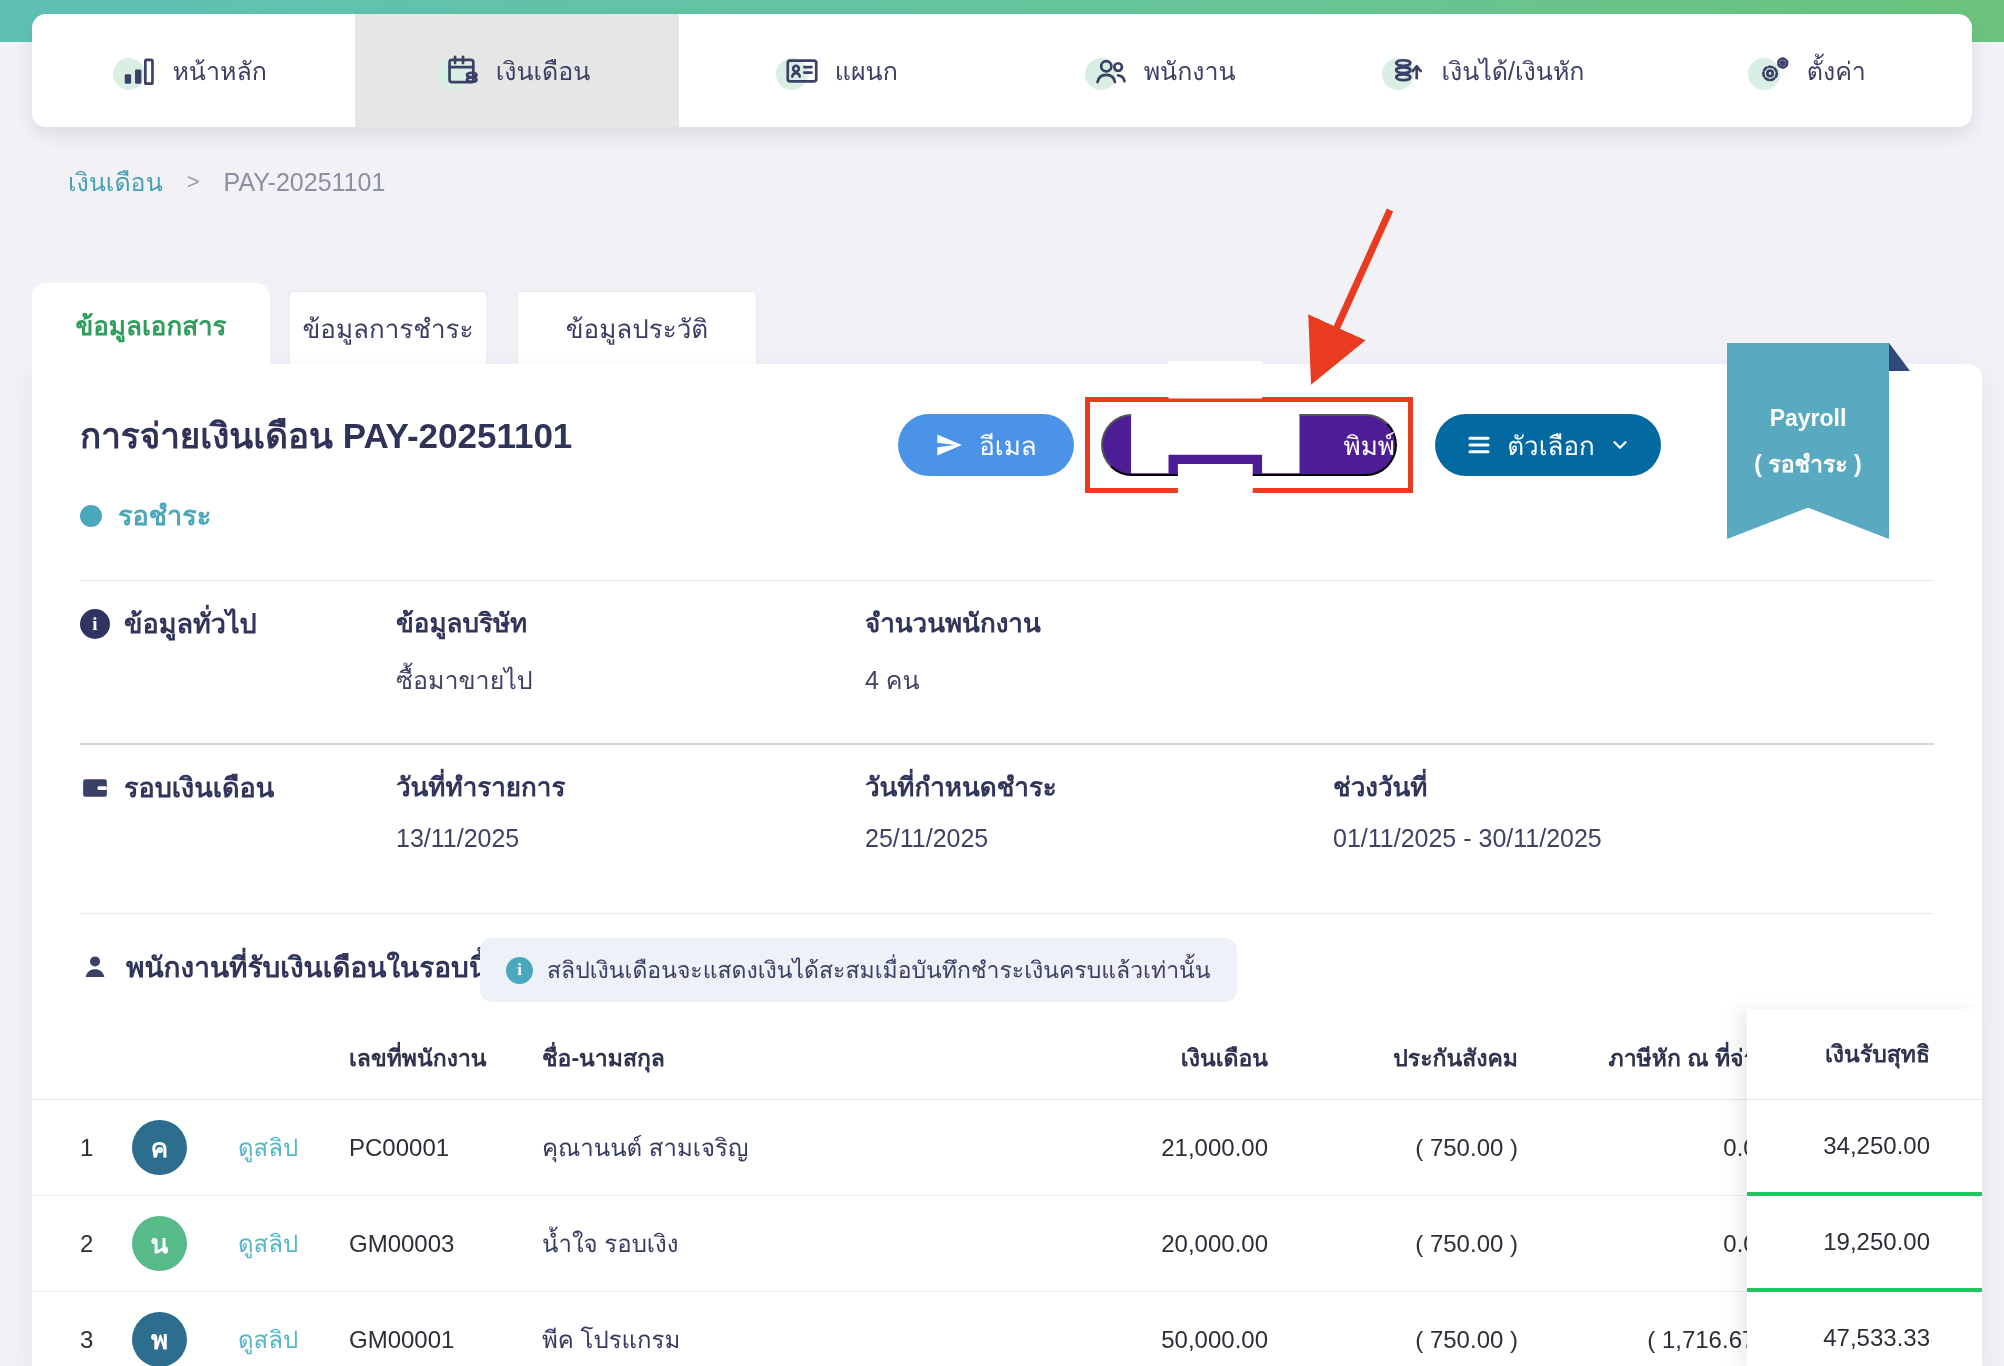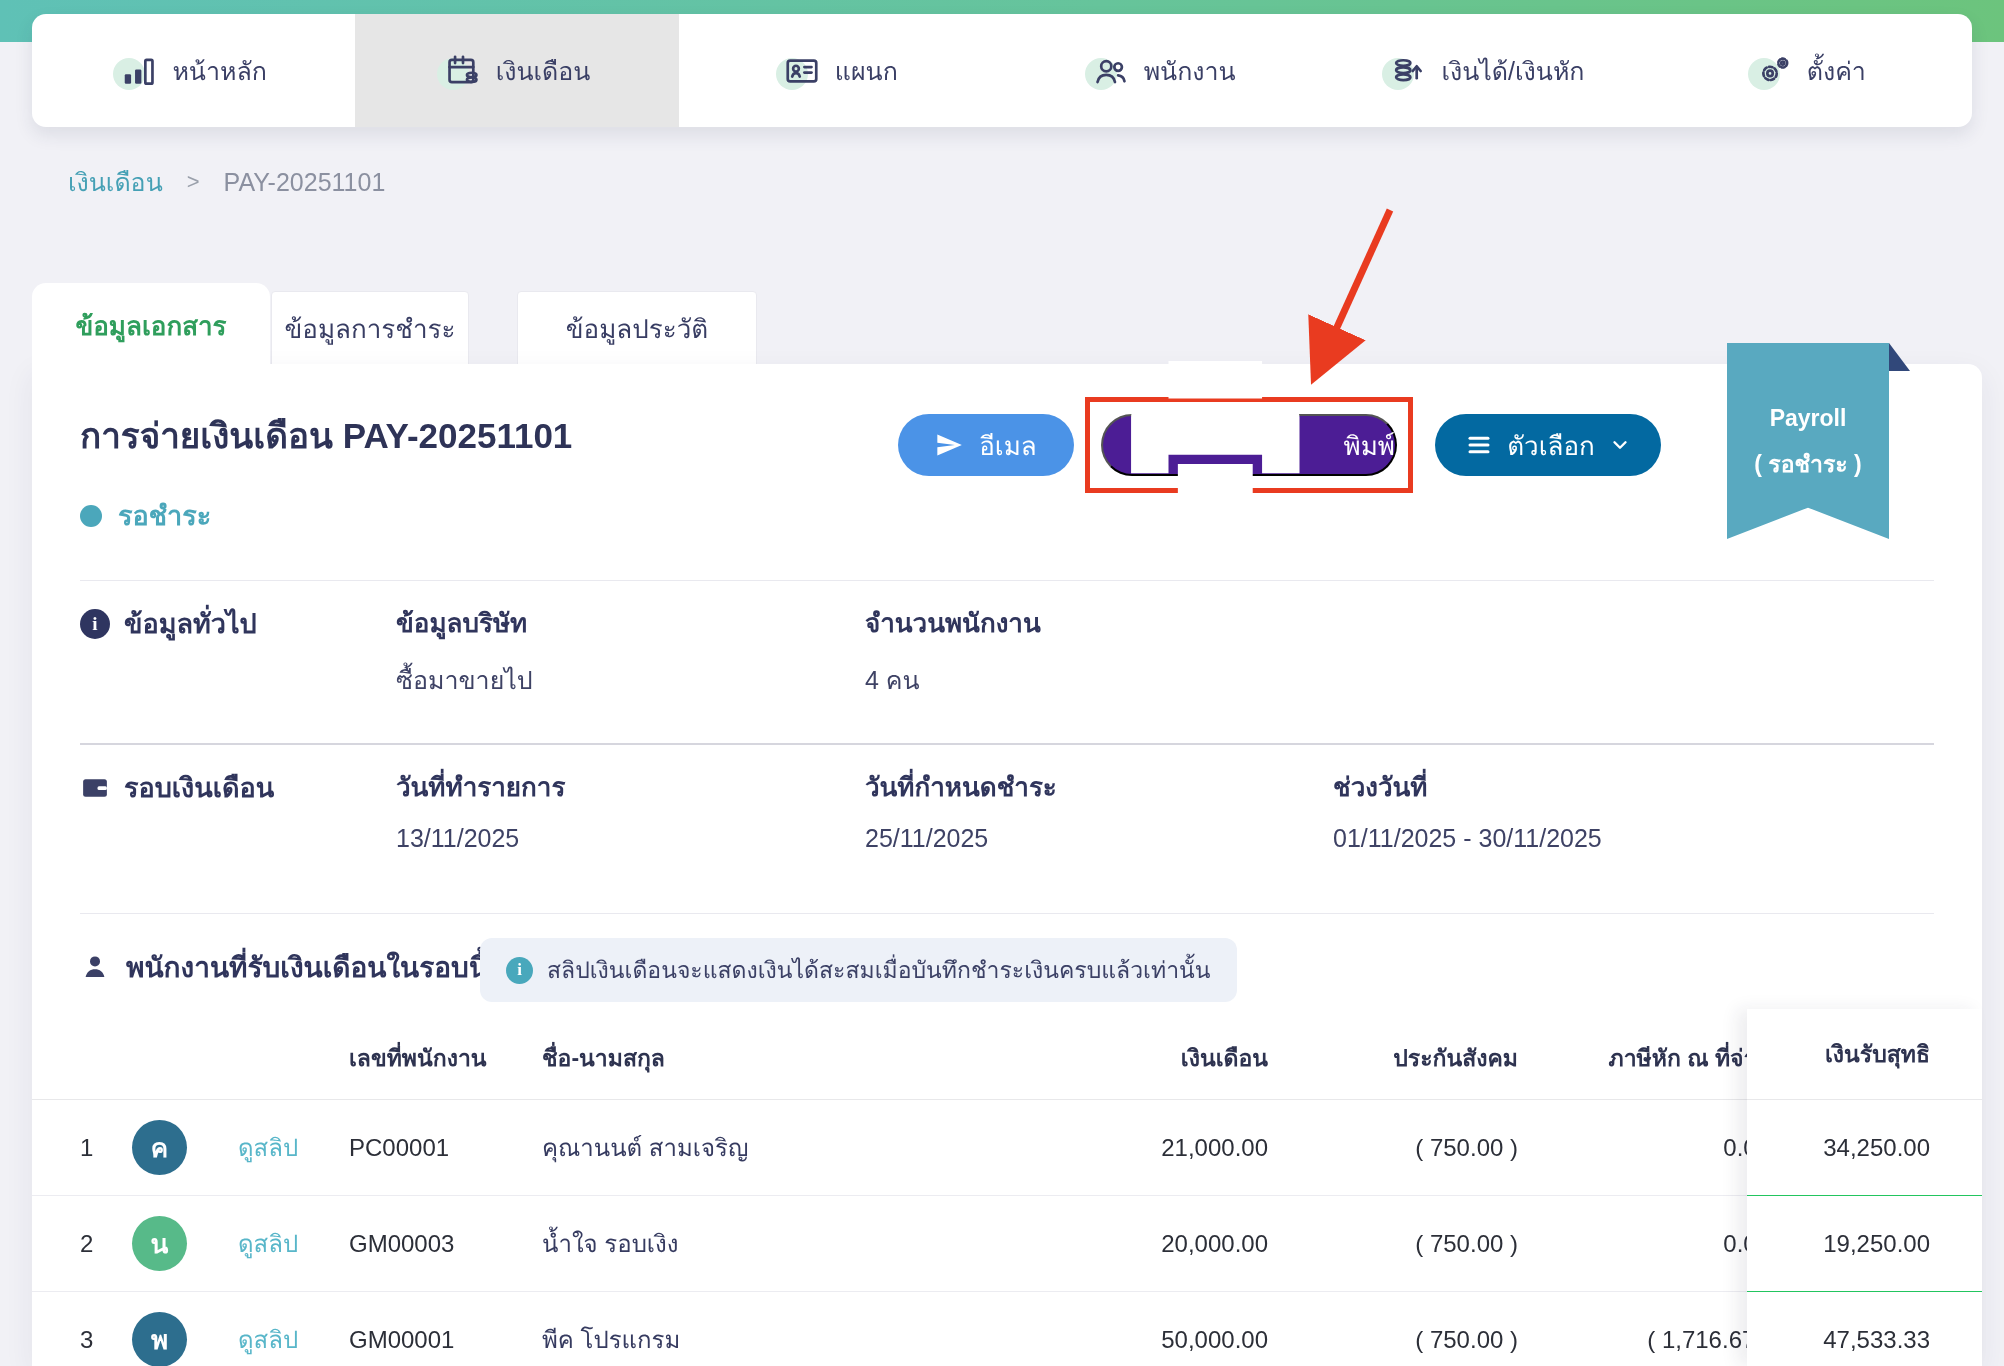--- a/index.html
+++ b/index.html
@@ -29,21 +29,21 @@
   
   .breadcrumb { position:absolute; left:68px; top:162px; font-size:25px; display:flex; gap:24px; align-items:center; z-index:1;}
   .bc-link { color:#45a0b5; cursor:pointer; }
   .bc-sep { color:#9aa0ab; font-size:22px; }
   .bc-cur { color:#8b90a0; }
   
   .tab { position:absolute; display:flex; align-items:center; justify-content:center;
     font-size:26px; cursor:pointer; background:#fff;text-align:center; }
   .tab-active { left:32px; top:283px; width:238px; height:84px; border-radius:14px 14px 0 0;
     color:#2f9e5c; font-weight:bold; z-index:5; }
-  .tab-2 { left:271px; top:291px; width:198px; height:75px; border:1px solid #e9e9ef; border-radius:4px 4px 0 0; color:#383d63; z-index:1;}
+  .tab-2 { left:289px; top:291px; width:198px; height:75px; border:1px solid #e9e9ef; border-radius:4px 4px 0 0; color:#383d63; z-index:1;}
   .tab-3 { left:517px; top:291px; width:240px; height:75px; border:1px solid #e9e9ef; border-radius:4px 4px 0 0; color:#383d63; z-index:1;}
   
   .card { position:absolute; left:32px; top:364px; width:1950px; height:1002px;
     background:#fff; border-radius:0 14px 0 0; box-shadow:0 10px 30px rgba(40,45,80,.07); z-index:3; }
   .title { position:absolute; left:48px; top:44px; font-size:35px; font-weight:bold; color:#2e3357; }
   
   .btn { position:absolute; height:62px; border-radius:31px; display:flex; align-items:center;
     justify-content:center; gap:16px; color:#fff; font-size:26px; cursor:pointer; border:none; }
   .btn svg { width:28px; height:28px; }
   .btn-email { left:866px; top:50px; width:176px; background:#4b93e7; }
@@ -93,21 +93,21 @@
   .avatar { width:55px; height:55px; border-radius:50%; color:#fff; font-size:26px; font-weight:bold;
     display:flex; align-items:center; justify-content:center; margin-left:8px; }
   .empno { color:#2c2f38; }
   .ename { color:#363b60; }
   
   .fixcol { position:absolute; left:1715px; top:645px; width:235px; bottom:0; background:#fff;
     box-shadow:-10px 0 16px rgba(40,40,60,.08); z-index:4; }
   .fixcol .fh { height:91px; display:flex; align-items:center; justify-content:flex-end;
     padding-right:52px; font-size:23px; font-weight:bold; color:#2e3350; border-bottom:1px solid #e8e8ea; }
   .fixcol .fv { height:96px; display:flex; align-items:center; justify-content:flex-end;
-    padding-right:52px; font-size:24px; color:#2c2f38; border-bottom:1px solid #22c55e; }
+    padding-right:52px; font-size:24px; color:#2c2f38; border-bottom:4px solid #22c55e; }
 </style>
 </head>
 <body>
 
 <div class="topbar"></div>
 
 <nav class="navcard">
   <div class="nav-item">
     <span class="nav-ico">
       <svg viewBox="0 0 24 24">

